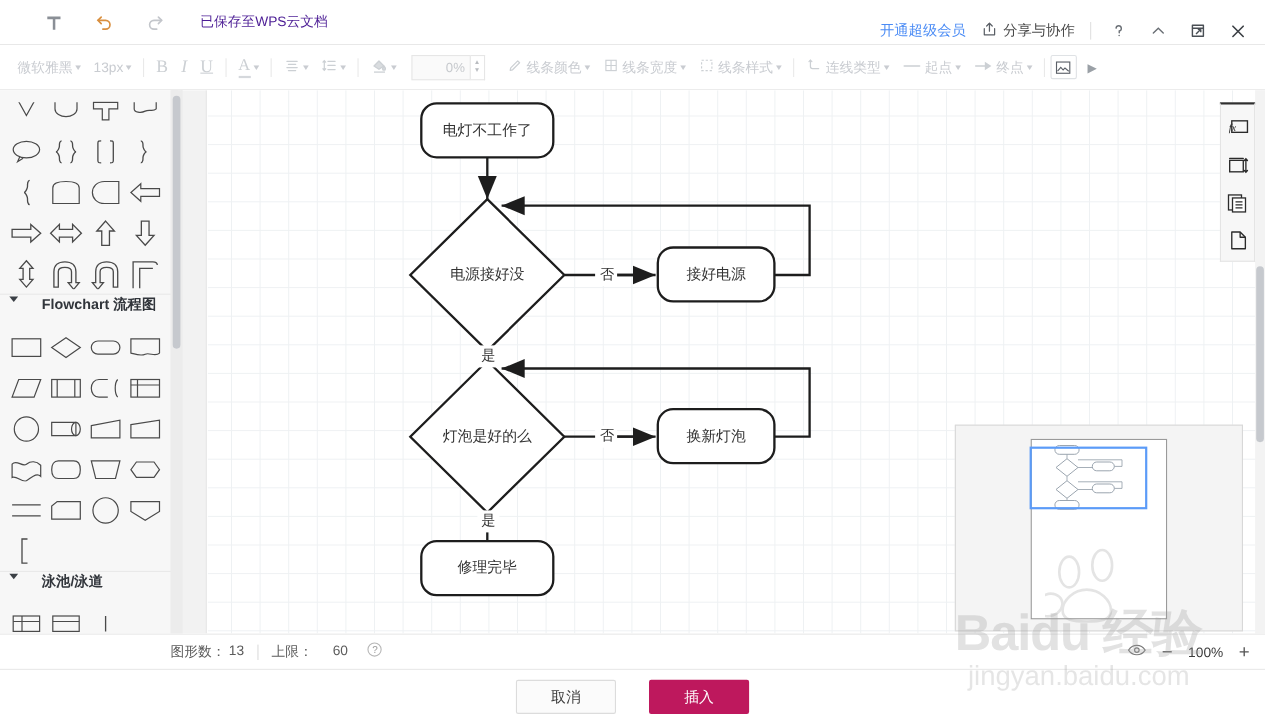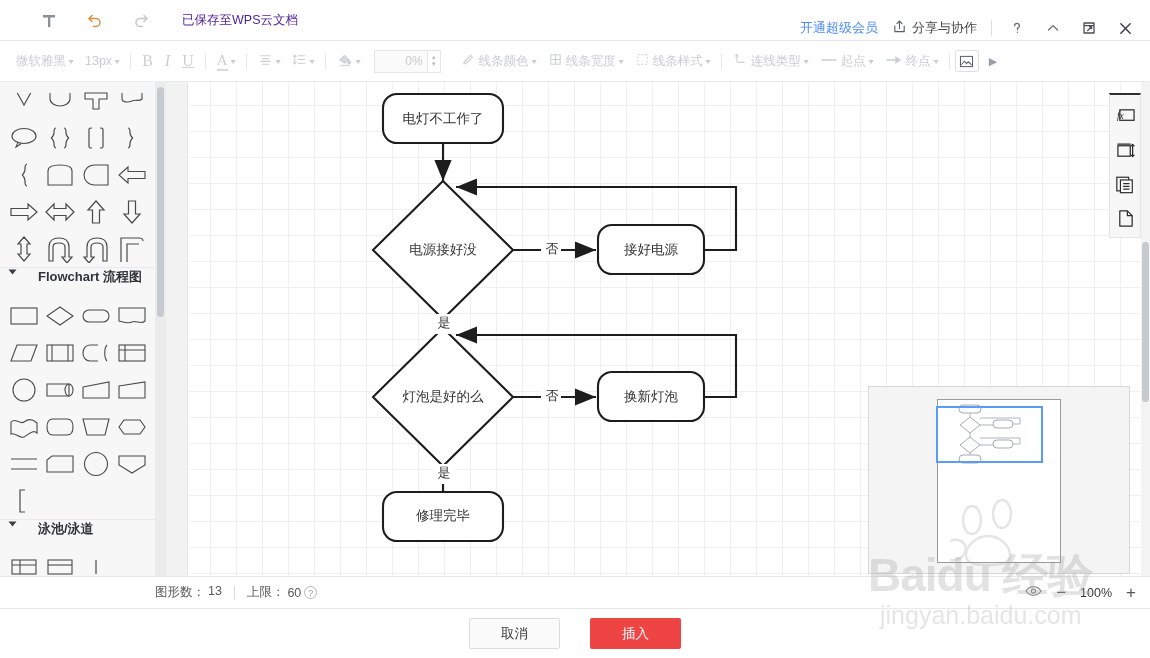--- a/index.html
+++ b/index.html
@@ -203,21 +203,21 @@
   .footer {
     position: absolute; left: 0; top: 609px; width: 1150px; height: 49px;
     background: #fff; display: flex; align-items: center; justify-content: center; gap: 30px;
   }
   .btn-cancel {
     width: 91px; height: 31px; border: 1px solid #dcdcdc; background: #fbfbfb;
     font-size: 13.5px; color: #3c3c3c; border-radius: 2px; cursor: pointer;
     display: flex; align-items: center; justify-content: center;
   }
   .btn-insert {
-    width: 91px; height: 31px; background: #ef4444; border: none; color: #fff;
+    width: 91px; height: 31px; background: #be185d; border: none; color: #fff;
     font-size: 13.5px; border-radius: 2px; cursor: pointer;
     display: flex; align-items: center; justify-content: center;
   }
 
   
   .wm {
     position: absolute; left: 868px; top: 545px; z-index: 11; pointer-events: none;
     font-size: 46px; font-weight: bold; color: rgba(160,160,160,0.30);
     letter-spacing: -1px; white-space: nowrap;
   }
@@ -834,21 +834,21 @@
   </div>
   <div class="wm2">jingyan.baidu.com</div>
 
   <div class="statusbar">
     <div class="sb-left">
       <div style="display:flex;gap:3px">
         <span>图形数：</span>
         <span>13</span>
       </div>
       <div class="sb-sep"></div>
-      <div style="display:flex;gap:3px;align-items:center">
+      <div style="display:flex;gap:18px;">
         <span>上限：</span>
         <span>60</span>
         <span class="q-circle">?</span>
       </div>
     </div>
     <div class="sb-right">
       <span>
         <svg width="17" height="12" viewBox="0 0 18 12" fill="none" stroke="#7a7a7a" stroke-width="1.1">
             <path d="M1 6s3-4.5 8-4.5S17 6 17 6s-3 4.5-8 4.5S1 6 1 6z"></path>
             <circle cx="9" cy="6" r="2.2"></circle>

